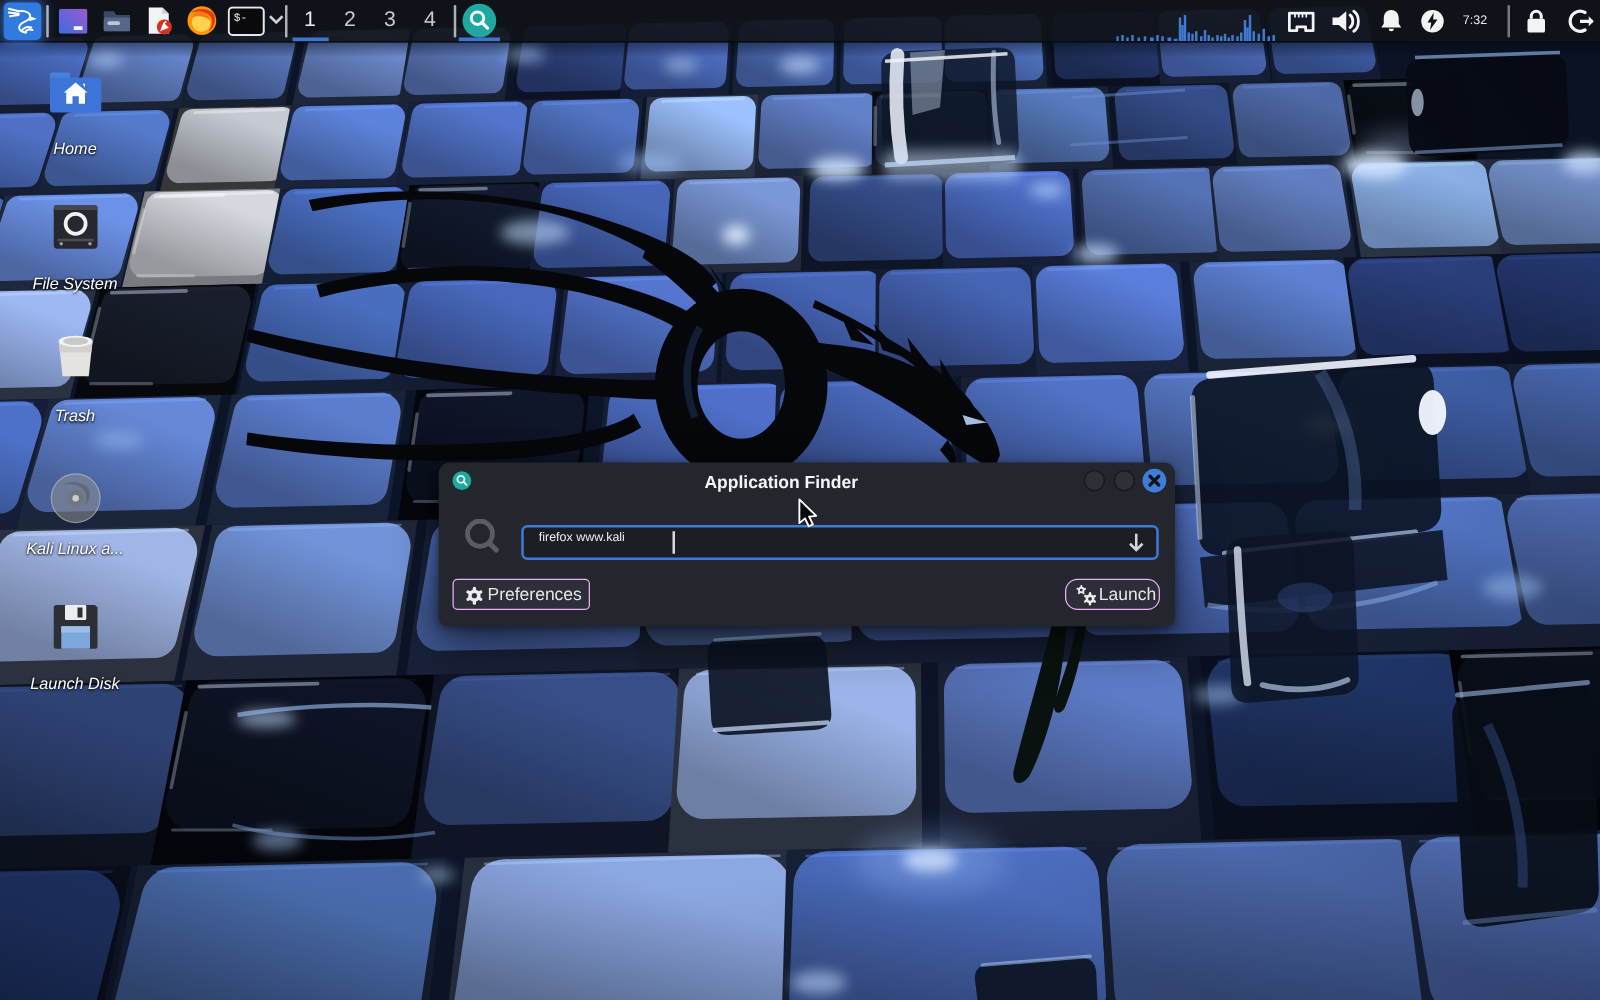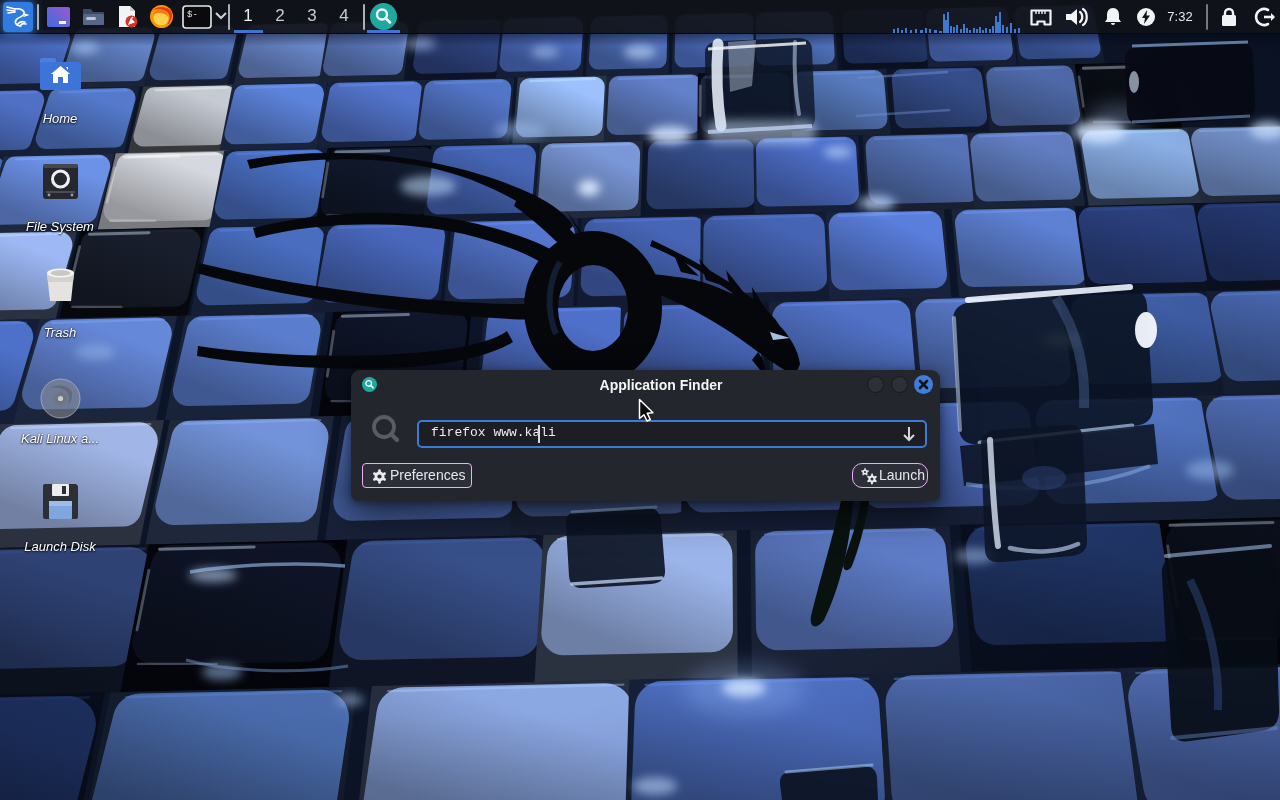--- a/index.html
+++ b/index.html
@@ -3,29 +3,29 @@
 <style>
  html,body {margin:0;padding:0;width:1280px;height:800px;overflow:hidden;background:#16224a;
    font-family:"Liberation Sans", sans-serif; -webkit-font-smoothing:antialiased;}
  #bg {position:absolute;left:0;top:0;width:1280px;height:800px;}
  #panel {position:absolute;left:0;top:0;width:1280px;height:34px;background:rgba(16,18,24,0.92);
    border-bottom:1px solid #05070a; box-sizing:border-box;}
  .psep {position:absolute;top:4px;width:2px;height:26px;background:#caccd0;opacity:0.85;border-radius:1px;}
  .wsnum {position:absolute;top:0;height:30px;line-height:31px;width:30px;text-align:center;
    color:#c9cbd0;font-size:17px;}
  .wsul {position:absolute;top:30px;height:3px;background:#3e76cf;}
- #clock {position:absolute;left:1162px;top:0;width:36px;height:33px;line-height:34px;color:#e8e9ec;font-size:13px;text-align:center;}
+ #clock {position:absolute;left:1162px;top:0;width:36px;height:33px;line-height:34px;color:#e8e9ec;font-size:10px;text-align:center;}
  .dlabel {position:absolute;width:120px;left:0;text-align:center;color:#fff;font-size:13px;
    text-shadow:0 1px 2px rgba(0,0,0,0.9), 0 0 2px rgba(0,0,0,0.6);font-style:italic;}
  #dlg {position:absolute;left:351px;top:370px;width:589px;height:131px;background:#24262e;
    border-radius:9px 9px 7px 7px;box-shadow:0 14px 34px rgba(0,0,0,0.55), 0 2px 8px rgba(0,0,0,0.4);}
- #dlgtitle {position:absolute;left:0;top:7px;width:548px;text-align:center;color:#f4f5f7;font-size:14px;font-weight:bold;padding-left:36px;}
+ #dlgtitle {position:absolute;left:0;top:7px;width:548px;text-align:center;color:#f4f5f7;font-size:14px;font-weight:bold;}
  #inp {position:absolute;left:66px;top:50px;width:506px;height:24px;background:#1c1e24;
    border:2px solid #3d7bd9;border-radius:5px;}
- #inp .txt {position:absolute;left:12px;top:3px;color:#ecedef;font-size:13px;font-family:Liberation Mono, monospace;}
+ #inp .txt {position:absolute;left:12px;top:3px;color:#ecedef;font-size:10px;}
  .btn {position:absolute;top:93px;height:23px;background:#2d2f38;border:1px solid #f0abfc;
    border-radius:4px;color:#e6e7ea;font-size:14px;line-height:23px;}
 </style></head>
 <body>
 <svg id="bg" width="1280" height="800" viewBox="0 0 1280 800">
 <defs>
       <filter id="bl" x="-80%" y="-80%" width="260%" height="260%">
         <feGaussianBlur stdDeviation="5"></feGaussianBlur>
       </filter>
       <filter id="bl2" x="-80%" y="-80%" width="260%" height="260%">

